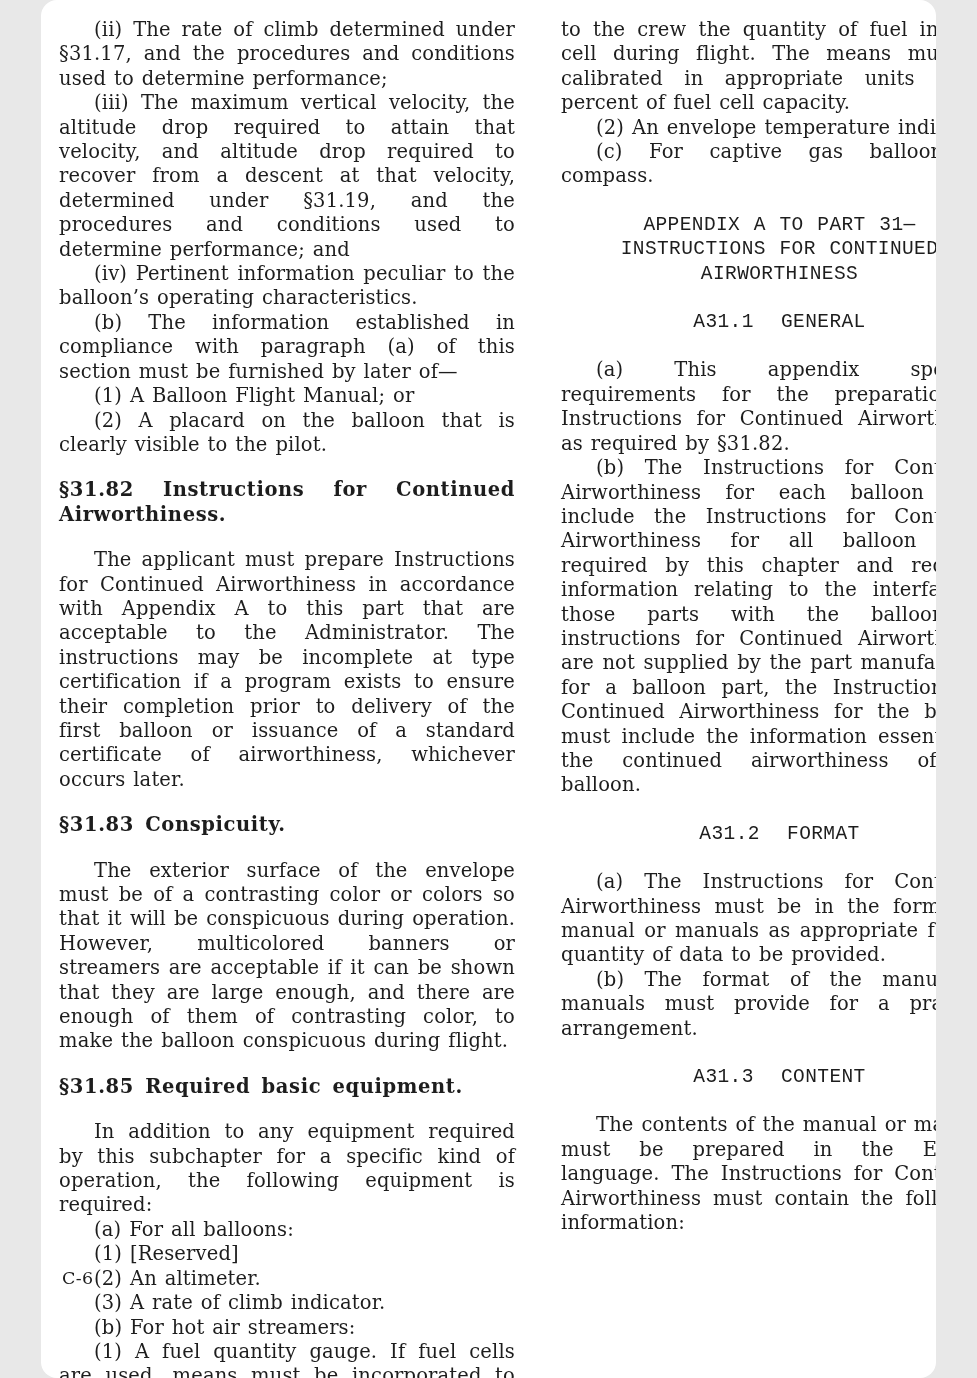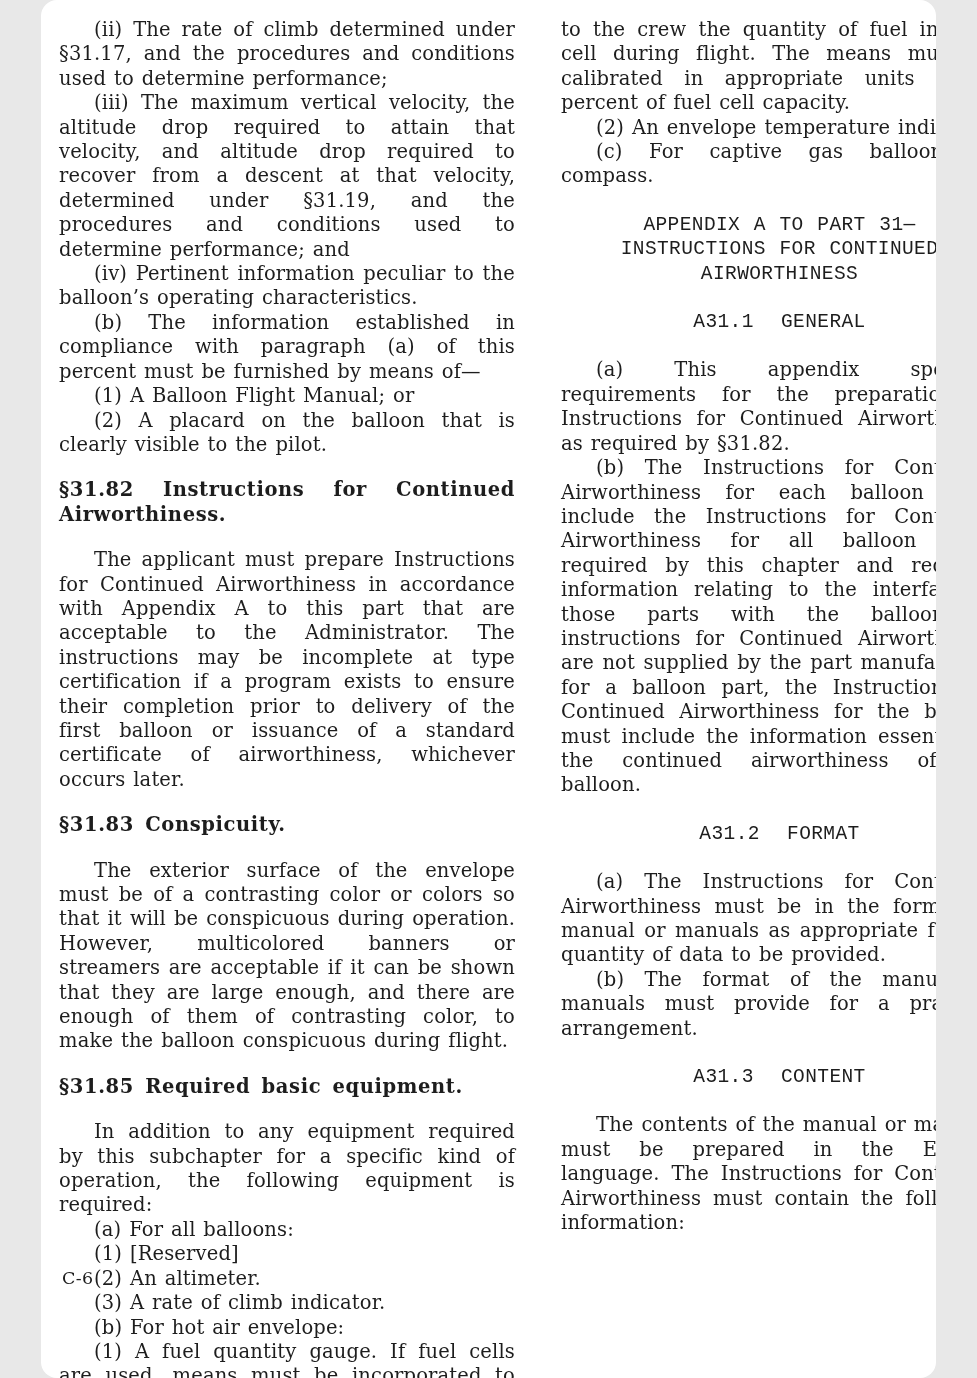--- a/index.html
+++ b/index.html
@@ -61,34 +61,34 @@
 </style>
 </head>
 <body>
 
 <div class="page" style="background: rgb(255, 255, 255); color: rgb(29, 29, 29);">
   <div class="columns">
     <div class="column col-left">
         <div class="block para">(ii) The rate of climb determined under §31.17, and the procedures and conditions used to determine performance;</div>
         <div class="block para">(iii) The maximum vertical velocity, the altitude drop required to attain that velocity, and altitude drop required to recover from a descent at that velocity, determined under §31.19, and the procedures and conditions used to determine performance; and</div>
         <div class="block para">(iv) Pertinent information peculiar to the balloon’s operating characteristics.</div>
-        <div class="block para">(b) The information established in compliance with paragraph (a) of this percent must be furnished by means of—</div>
+        <div class="block para">(b) The information established in compliance with paragraph (a) of this section must be furnished by later of—</div>
         <div class="block para">(1) A Balloon Flight Manual; or</div>
         <div class="block para">(2) A placard on the balloon that is clearly visible to the pilot.</div>
         <div class="block section-heading">§31.82 Instructions for Continued Airworthiness.</div>
         <div class="block para">The applicant must prepare Instructions for Continued Airworthiness in accordance with Appendix A to this part that are acceptable to the Administrator. The instructions may be incomplete at type certification if a program exists to ensure their completion prior to delivery of the first balloon or issuance of a standard certificate of airworthiness, whichever occurs later.</div>
         <div class="block section-heading">§31.83 Conspicuity.</div>
         <div class="block para">The exterior surface of the envelope must be of a contrasting color or colors so that it will be conspicuous during operation. However, multicolored banners or streamers are acceptable if it can be shown that they are large enough, and there are enough of them of contrasting color, to make the balloon conspicuous during flight.</div>
         <div class="block section-heading">§31.85 Required basic equipment.</div>
         <div class="block para">In addition to any equipment required by this subchapter for a specific kind of operation, the following equipment is required:</div>
         <div class="block para">(a) For all balloons:</div>
         <div class="block para">(1) [Reserved]</div>
         <div class="block para">(2) An altimeter.</div>
         <div class="block para">(3) A rate of climb indicator.</div>
-        <div class="block para">(b) For hot air envelope:</div>
+        <div class="block para">(b) For hot air streamers:</div>
         <div class="block para">(1) A fuel quantity gauge. If fuel cells are used, means must be incorporated to indicate</div>
       </div>
     <div class="column col-right">
         <div class="block para-noindent">to the crew the quantity of fuel in each cell during flight. The means must be calibrated in appropriate units or in percent of fuel cell capacity.</div>
         <div class="block para">(2) An envelope temperature indicator.</div>
         <div class="block para">(c) For captive gas balloons, a compass.</div>
         <div class="block center-heading">
           <div>APPENDIX A TO PART 31—</div>
           <div>INSTRUCTIONS FOR CONTINUED</div>
           <div>AIRWORTHINESS</div>

